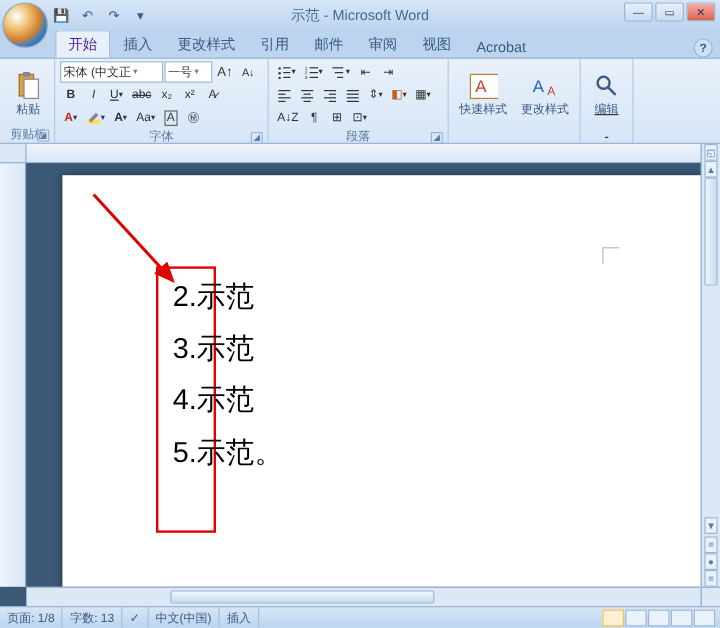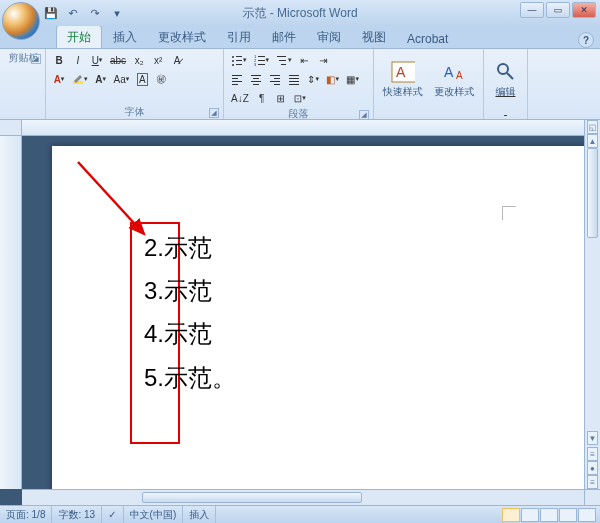--- a/index.html
+++ b/index.html
@@ -12,21 +12,21 @@
   .title { position: absolute; left: 0; right: 0; text-align: center; color: #466a92; font-size: 12px; pointer-events: none; }
   .winctl { position: absolute; right: 4px; top: 2px; display: flex; gap: 2px; }
   .winctl-btn { width: 24px; height: 16px; background: linear-gradient(#e9f1fb,#c8dbef); border: 1px solid #9bb6d6; border-radius: 2px; display: flex; align-items: center; justify-content: center; font-size: 9px; color: #335; }
 
   
   .office-btn { position: absolute; left: 2px; top: 2px; width: 38px; height: 38px; border-radius: 50%; background: radial-gradient(circle at 30% 30%, #fff, #f0c070 30%, #d08030 55%, #4080c0 70%, #205080); border: 1px solid #8aa7c8; z-index: 5; }
 
   
   .tabstrip { height: 22px; display: flex; align-items: flex-end; padding-left: 46px; gap: 1px; background: #bcd4ed; }
   .tab { padding: 3px 10px 2px; font-size: 12px; color: #3b5b85; border-radius: 3px 3px 0 0; cursor: default; }
-  .tab.active { background: #e8f0fa; border: 1px solid #9bb6d6; border-bottom: none; color: #15803d; margin-left: 10px; }
+  .tab.active { background: #e8f0fa; border: 1px solid #9bb6d6; border-bottom: none; color: #4c1d95; }
   .tabstrip .help { margin-left: auto; margin-right: 6px; width: 16px; height: 16px; border-radius: 50%; background: #cfe0f3; border: 1px solid #9bb6d6; color: #3b5b85; display: flex; align-items: center; justify-content: center; font-size: 10px; font-weight: bold; }
 
   
   .ribbon { height: 72px; background: linear-gradient(#e8f0fa,#d7e6f7); border-top: 1px solid #9bb6d6; border-bottom: 1px solid #9bb6d6; display: flex; padding-left: 2px; }
   .group { border-right: 1px solid #b3cbe4; display: flex; flex-direction: column; padding: 2px 4px 0; }
   .group-body { flex: 1; display: flex; align-items: flex-start; gap: 2px; }
   .group-label { height: 14px; font-size: 10px; text-align: center; color: #5a7aa0; position: relative; }
   .dlg-launch { position: absolute; right: 0; bottom: 1px; width: 10px; height: 10px; border: 1px solid #9bb6d6; font-size: 7px; display: flex; align-items: center; justify-content: center; color: #5a7aa0; }
 
   .rbtn { height: 18px; min-width: 18px; padding: 0 2px; display: flex; align-items: center; justify-content: center; font-size: 10px; color: #333; border: 1px solid transparent; border-radius: 2px; }
@@ -121,25 +121,53 @@
   <div class="tab">视图</div>
   <div class="tab">Acrobat</div>
   <div class="help">
       <span>?</span>
     </div>
 </div>
 
 <div class="ribbon">
 
   <div class="group" style="width:44px;">
+    <div class="group-body">
+      <div class="bigbtn" style="width:36px;">
+        <div class="ico">
+          <svg width="22" height="24">
+              <rect x="3" y="2" width="12" height="18" fill="#d9a24a" stroke="#9a6b20"></rect>
+              <rect x="7" y="6" width="12" height="16" fill="#fff" stroke="#888"></rect>
+              <rect x="6" y="0" width="6" height="4" rx="1" fill="#888"></rect>
+            </svg>
+        </div>
+        <div class="lbl">粘贴</div>
+      </div>
+    </div>
     <div class="group-label"><span>剪贴板</span><span class="dlg-launch">◢</span></div>
   </div>
 
   <div class="group" style="width:178px;">
     <div class="group-body stackv">
+      <div class="row">
+        <div class="combo" style="width:86px;">
+            <span>宋体 (中文正</span>
+            <span class="dd">▾</span>
+          </div>
+        <div class="combo" style="width:40px;">
+            <span>一号</span>
+            <span class="dd">▾</span>
+          </div>
+        <div class="rbtn">
+            <span style="font-size:11px;">A↑</span>
+          </div>
+        <div class="rbtn">
+            <span style="font-size:9px;">A↓</span>
+          </div>
+      </div>
       <div class="row">
         <div class="rbtn">
             <b>B</b>
           </div>
         <div class="rbtn">
             <i>I</i>
           </div>
         <div class="rbtn">
             <u>U</u>
             <span style="font-size:7px;">▾</span>

